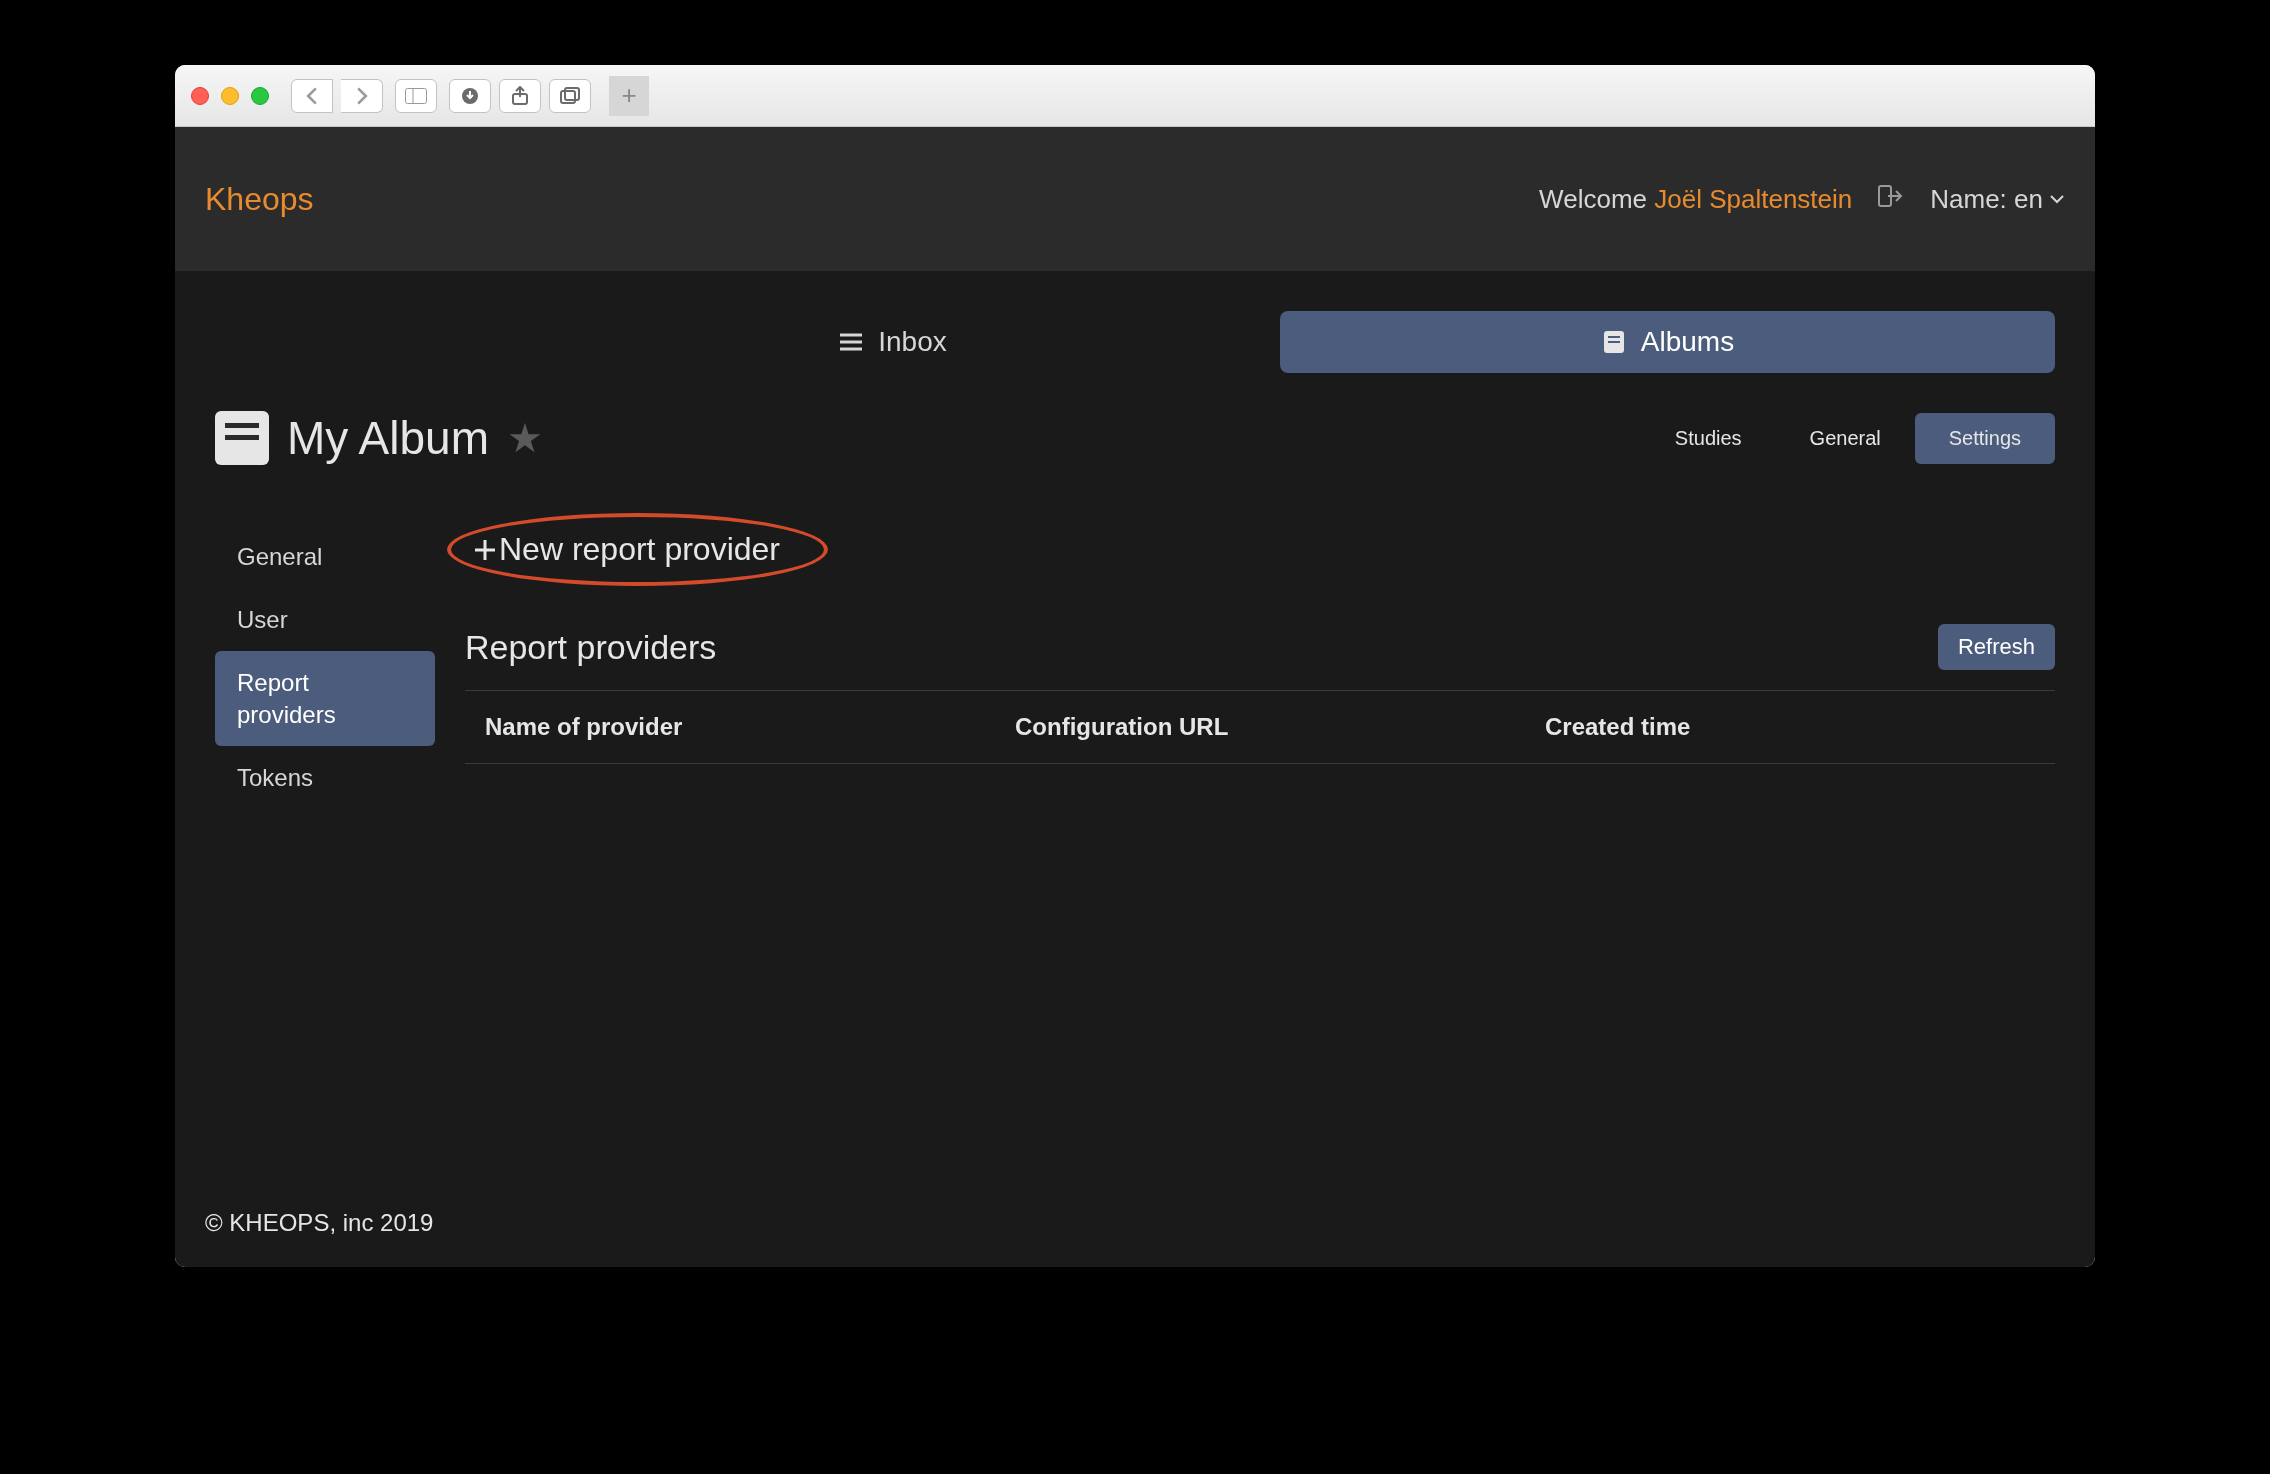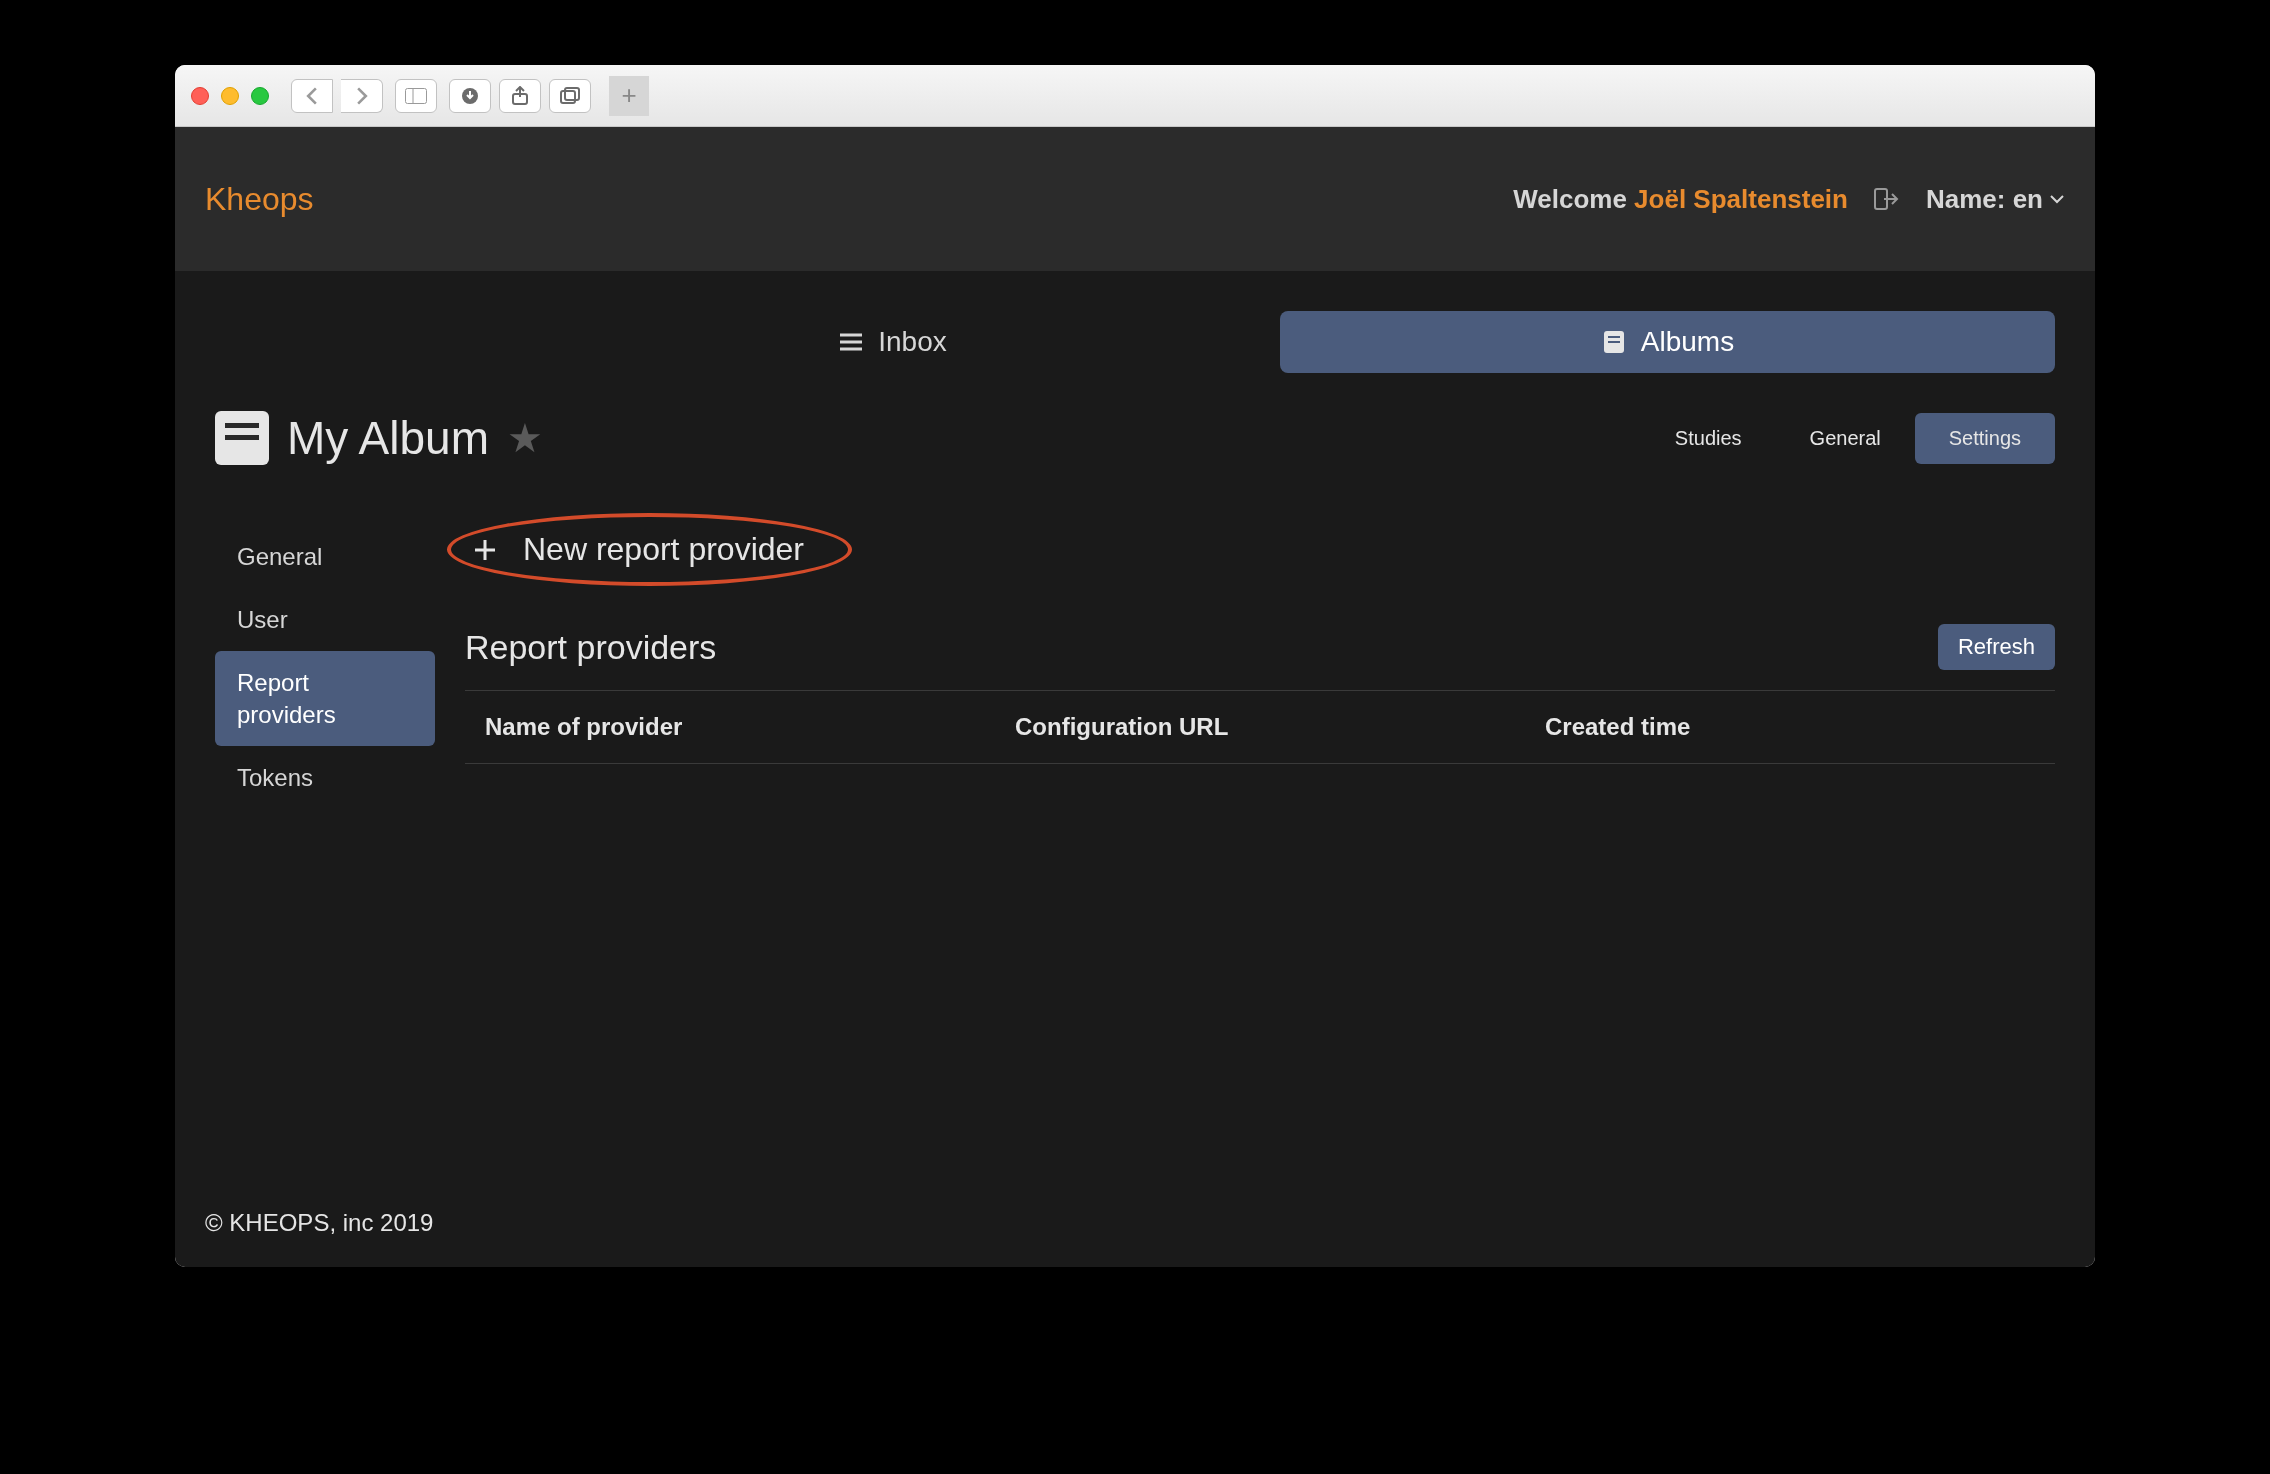--- a/index.html
+++ b/index.html
@@ -76,21 +76,21 @@
   flex-direction: column;
 }
 .app-header {
   background: #2b2b2b;
   height: 144px;
   display: flex;
   align-items: center;
   padding: 0 30px;
 }
 .brand { color: #e88b2e; font-size: 32px; font-weight: 400; }
-.header-right { margin-left: auto; display:flex; align-items:center; gap: 26px; font-size: 26px; font-weight: bold; }
+.header-right { margin-left: auto; display:flex; align-items:flex-start; gap: 26px; font-size: 26px; }
 .header-right .welcome { color: #d6d6d6; }
 .header-right .user-link { color: #e88b2e; }
 .lang-item { display:flex; align-items:center; gap:6px; color:#d6d6d6; }
 
 .app-body { flex:1; padding: 40px 40px 0 40px; }
 
 .top-nav { display:flex; gap: 0; margin-left: 290px; }
 .top-nav-item {
   flex:1; height:62px; border-radius:8px;
   display:flex; align-items:center; justify-content:center;
@@ -122,21 +122,21 @@
 .sidebar { width: 220px; display:flex; flex-direction:column; gap:0; }
 .sidebar-item {
   padding: 16px 22px; font-size:24px; color:#d6d6d6; border-radius:6px;
   line-height: 1.3;
 }
 .sidebar-item.active { background:#4b5c7d; color:#fff; }
 
 .main { flex:1; }
 .new-rp-wrap { position: relative; display:inline-block; margin-bottom: 50px; }
 .new-rp {
-  display:flex; align-items:center; gap:24px; font-size:32px; color:#e6e6e6;
+  display:flex; align-items:center; gap:0; font-size:32px; color:#e6e6e6;
   padding: 6px 30px 6px 6px;
   text-align: center;
 }
 .red-ellipse {
   position:absolute; left:-18px; top:-12px; right:-18px; bottom:-12px;
   border: 4px solid #d34b2a; border-radius: 50%;
   pointer-events:none;
 }
 
 .section-head { display:flex; align-items:center; }

